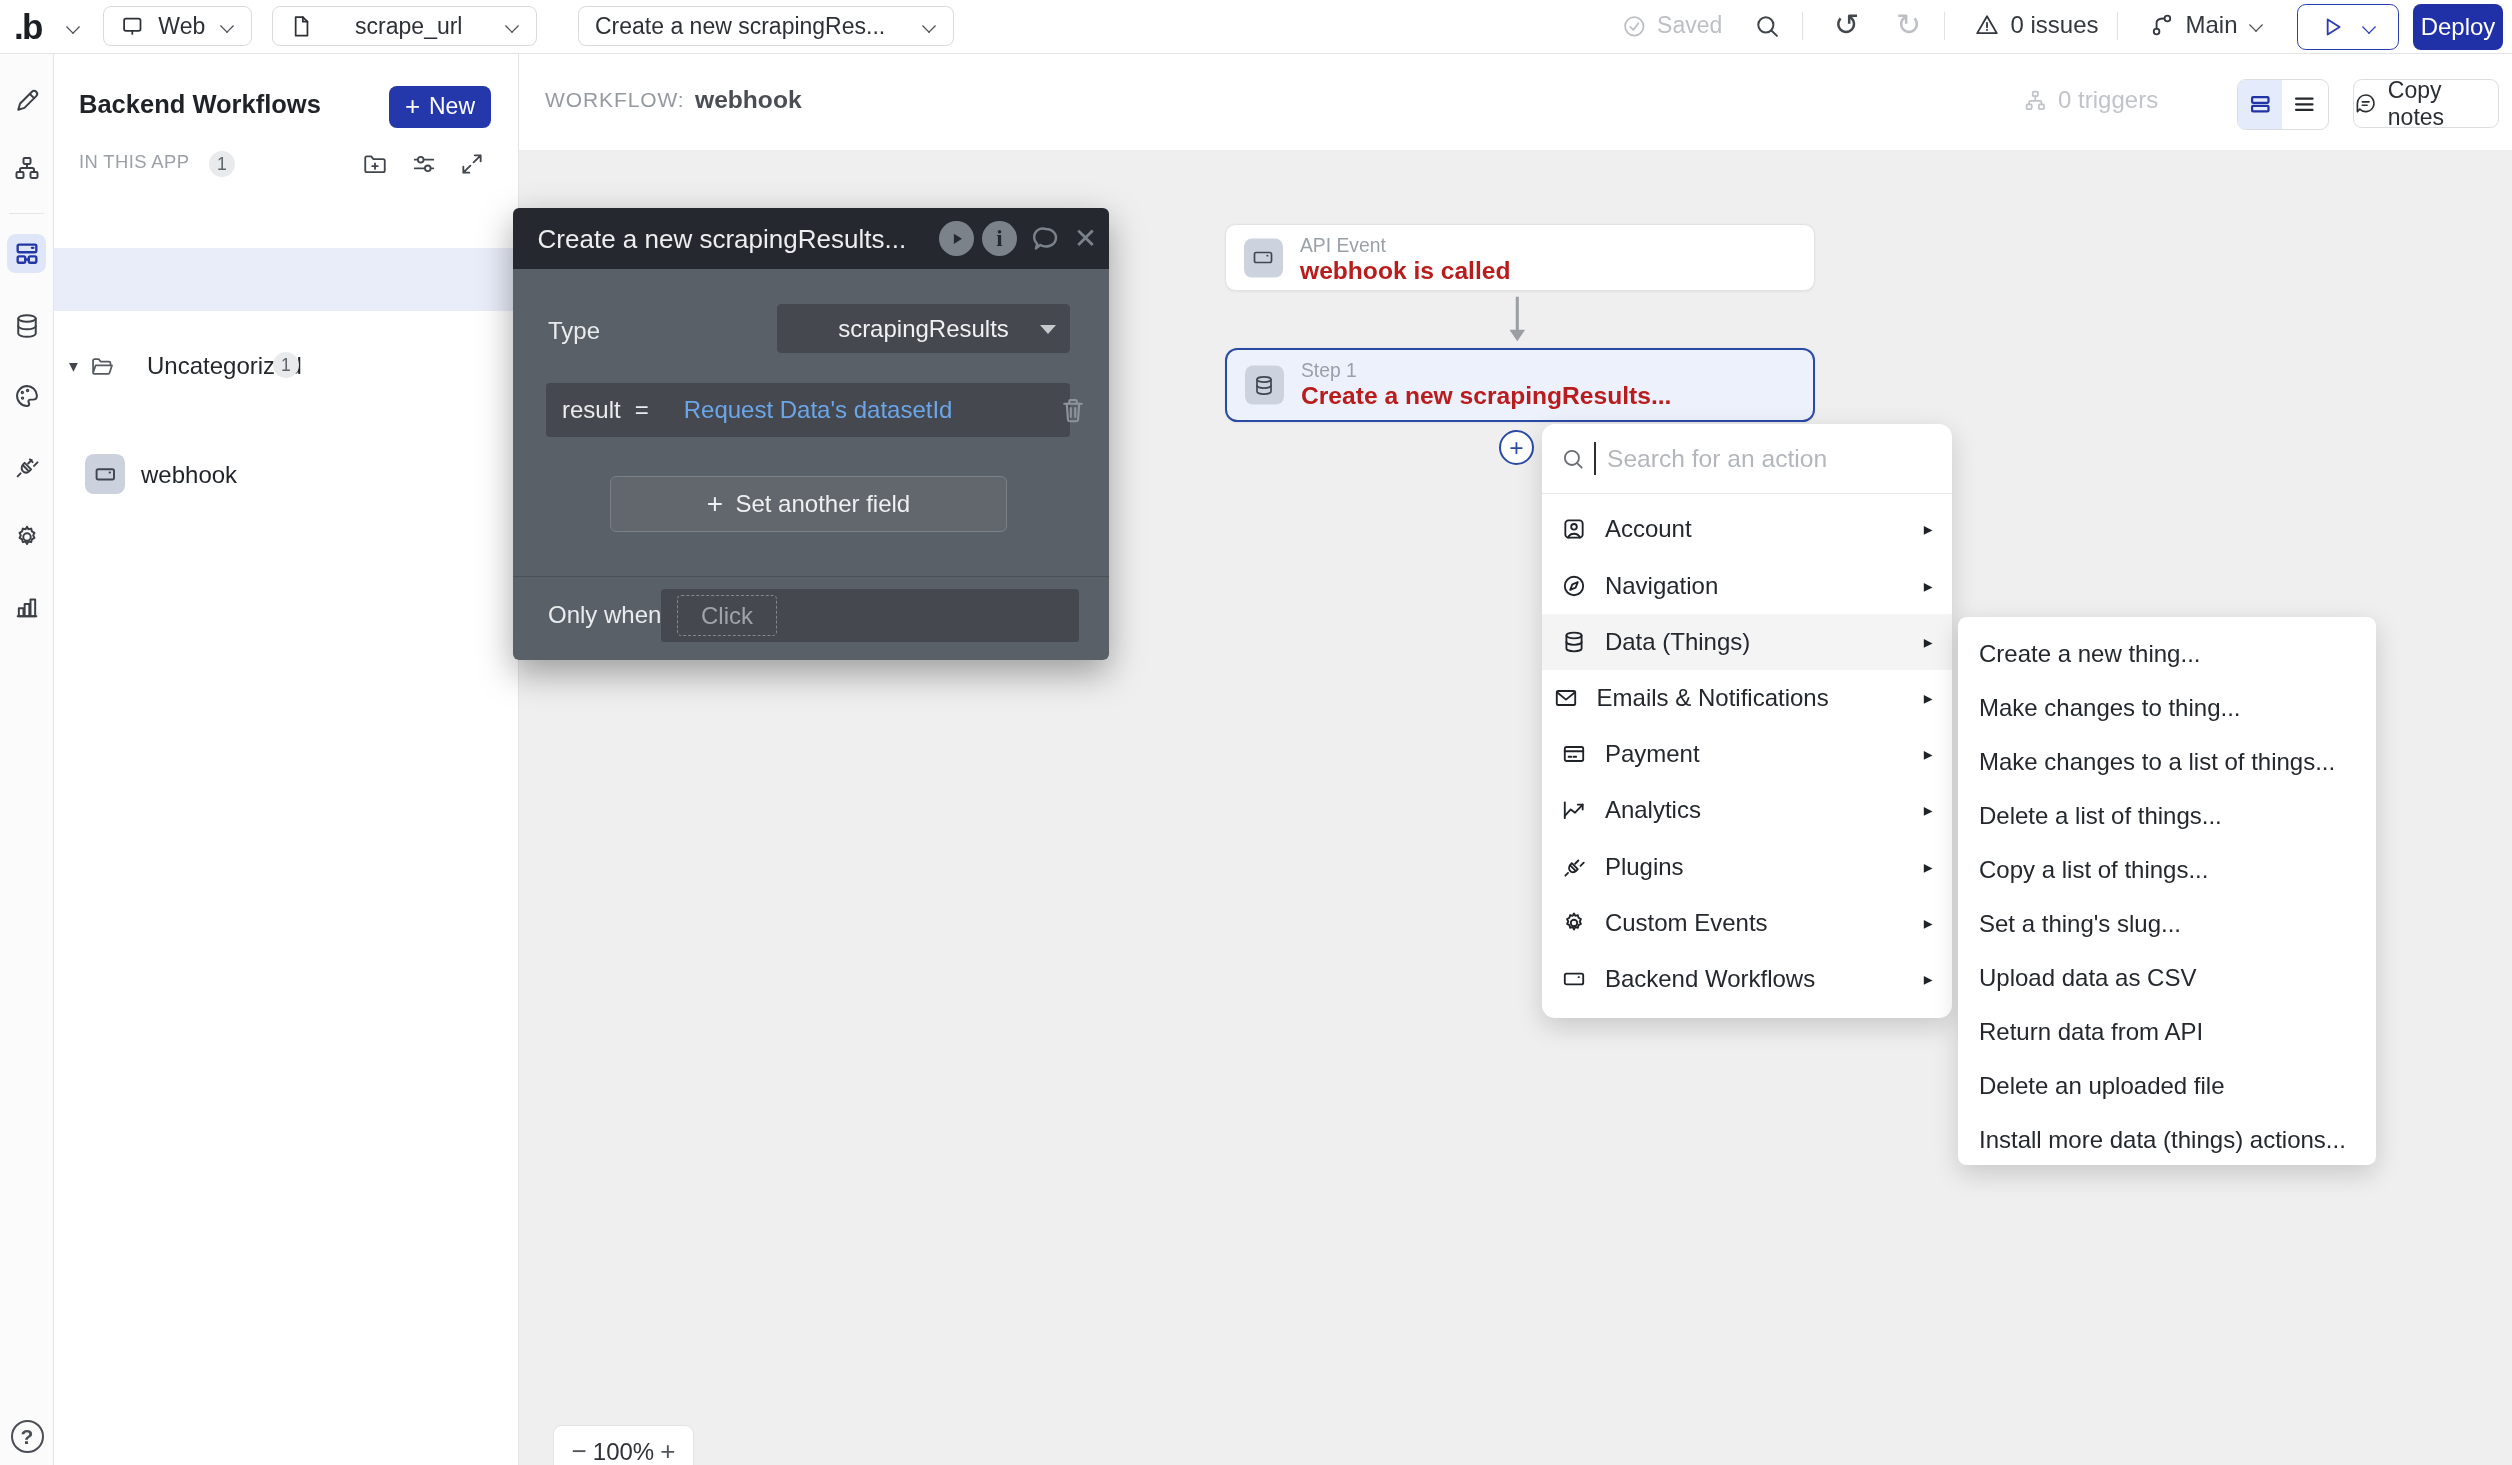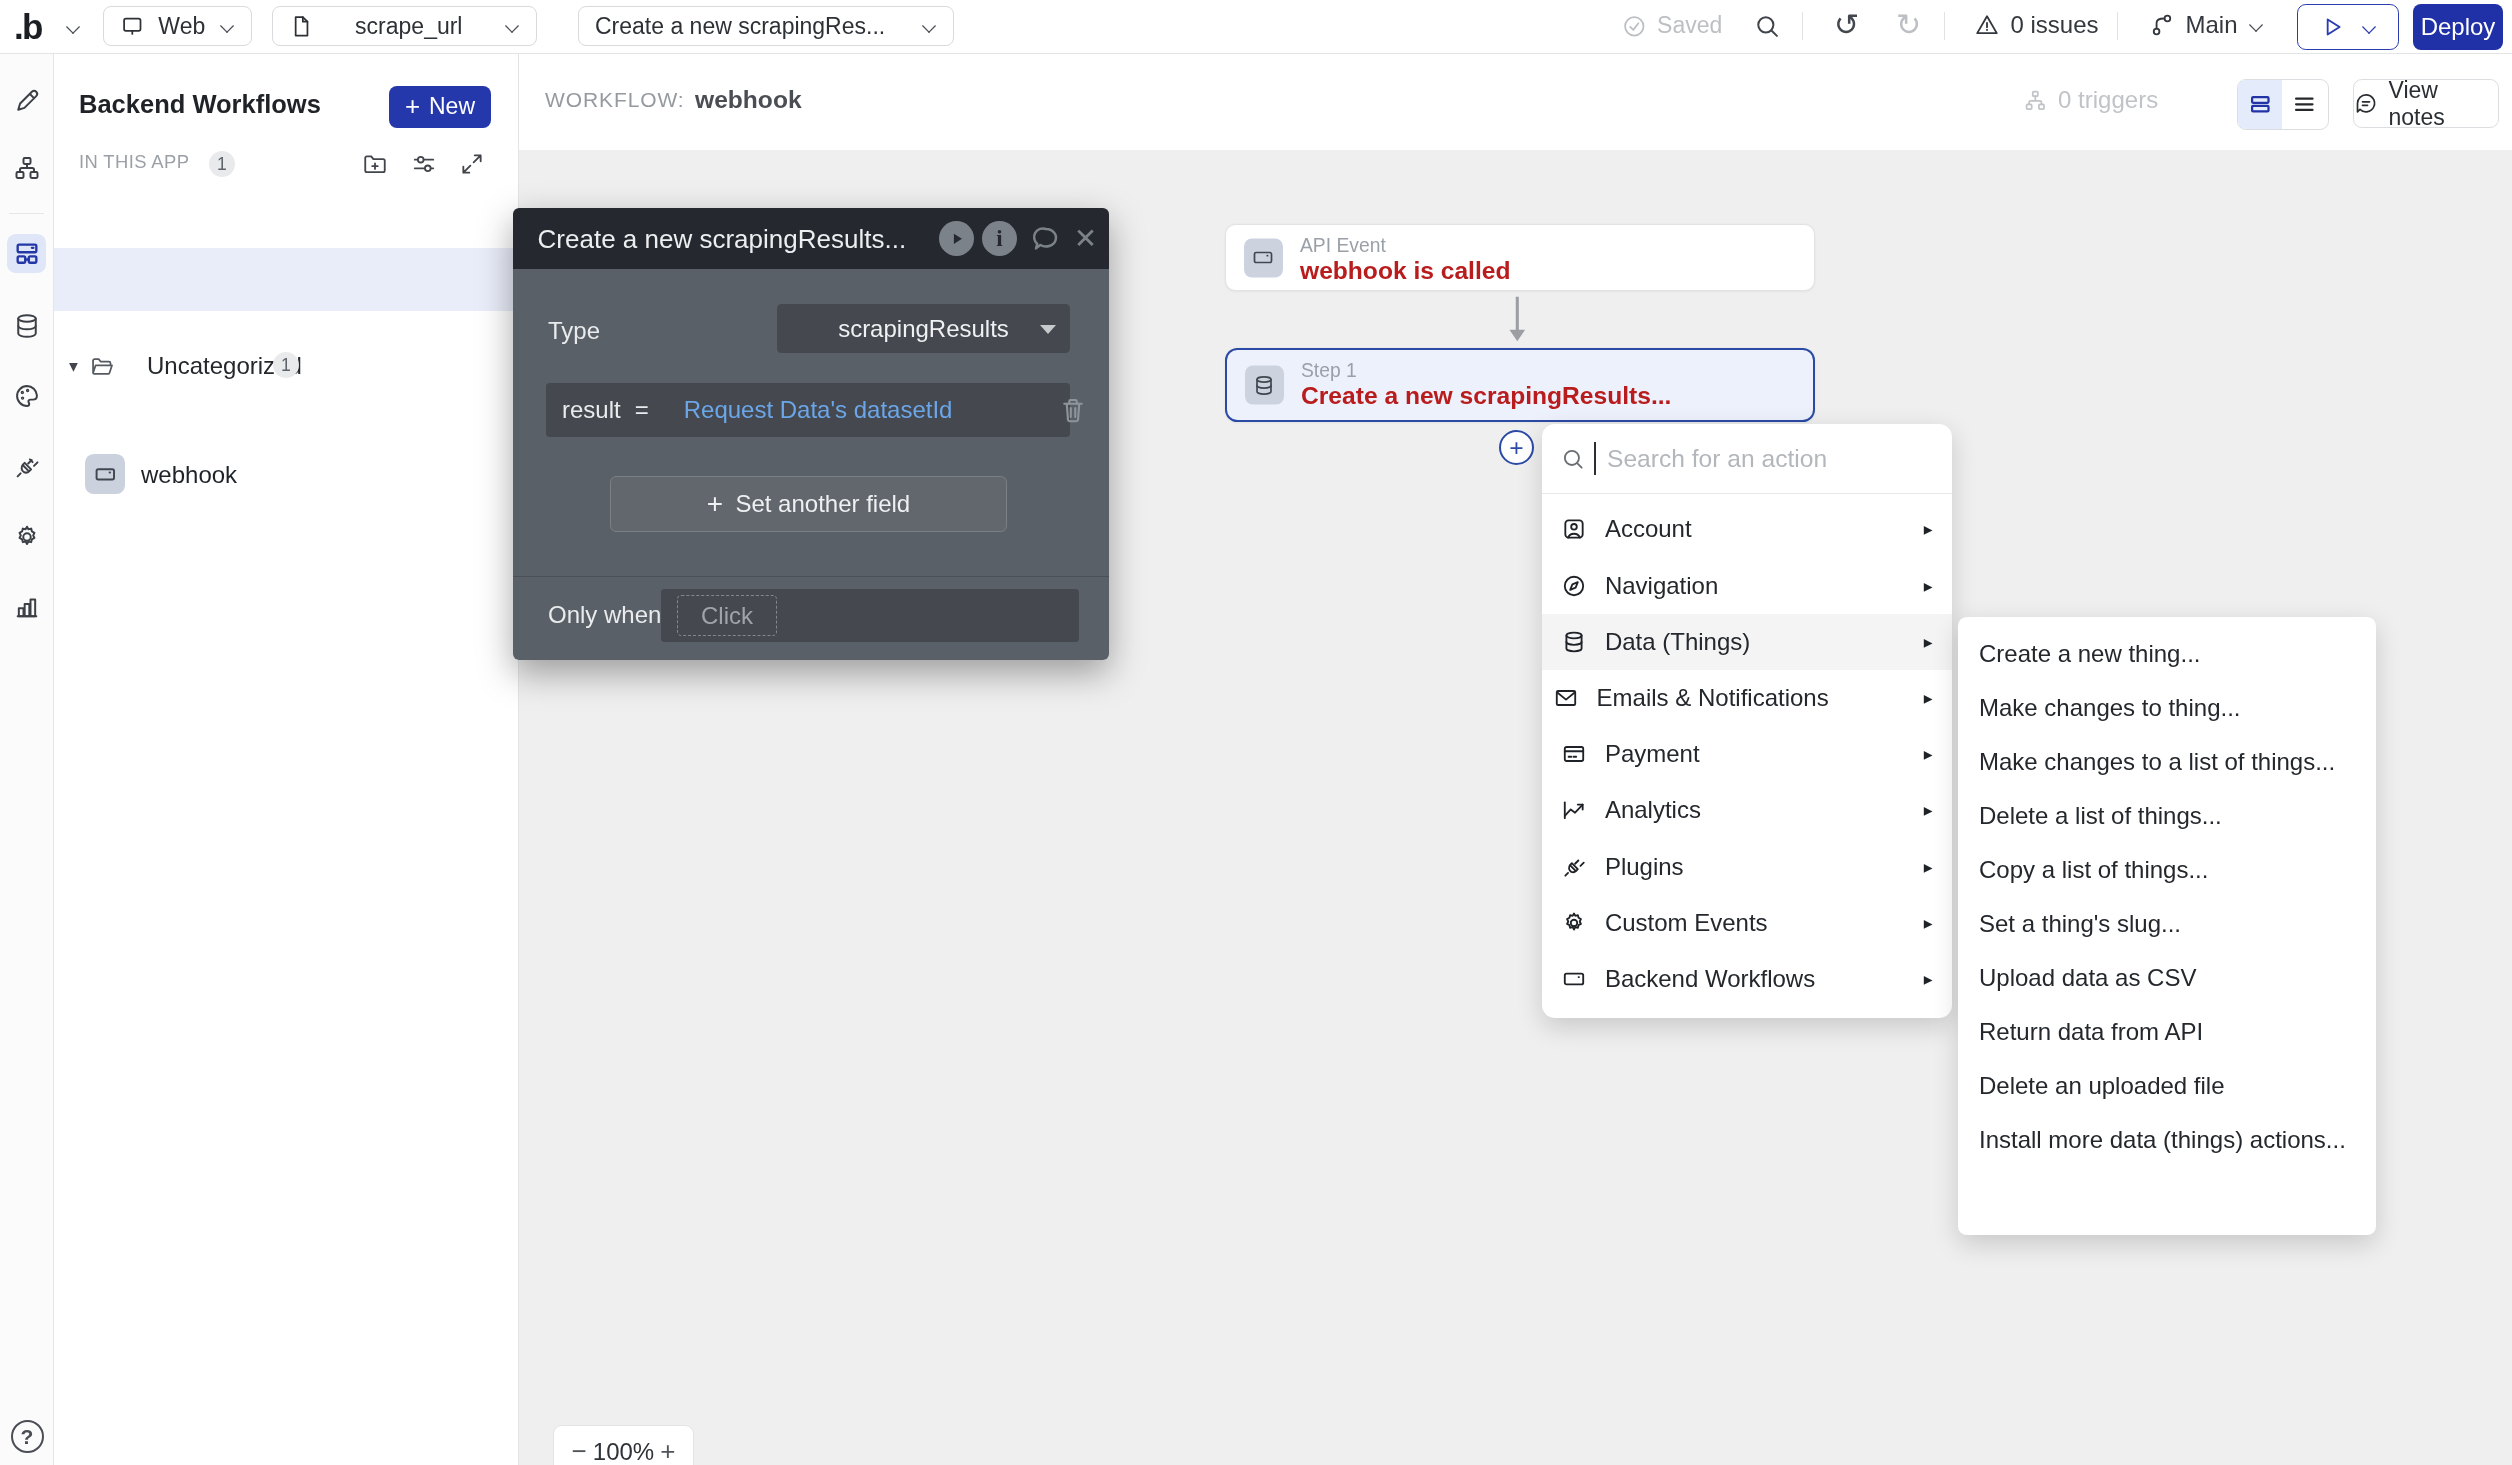--- a/index.html
+++ b/index.html
@@ -95,21 +95,21 @@
   .am-search input{border:none;outline:none;font-size:24.6px;color:#2b2f34;width:290px;font-family:inherit;background:transparent;}
   .am-search input::placeholder{color:#b3b7bb;}
   .caret-bar{width:1.8px;height:33px;background:#2b2f33;}
   .am-row{position:absolute;left:0;width:410px;height:56px;display:flex;align-items:center;padding:0 19.3px;box-sizing:border-box;gap:17.6px;color:#1f2328;}
   .am-row .lbl{font-size:24px;color:#24282d;flex:1;}
   .am-row .arr{font-size:17.6px;color:#1f2328;}
   .am-row.hl{background:#f4f4f5;}
   .am-row svg{width:26px;height:26px;flex:none;}
 
   
-  .submenu{left:1958px;top:617px;width:418px;height:618px;background:#fff;border-radius:8.8px;box-shadow:0 8.8px 26px rgba(0,0,0,.16);z-index:22;padding-top:9.7px;box-sizing:border-box;}
+  .submenu{left:1958px;top:617px;width:418px;height:548px;background:#fff;border-radius:8.8px;box-shadow:0 8.8px 26px rgba(0,0,0,.16);z-index:22;padding-top:9.7px;box-sizing:border-box;}
   .sm-row{height:54px;display:flex;align-items:center;padding:0 21px;font-size:24px;color:#24282d;}
 
   
   .zoomctl{left:553px;top:1425px;width:141px;height:53px;background:#fff;border:0.9px solid #e2e3e5;border-radius:8.8px;display:flex;align-items:center;justify-content:space-between;padding:0 17.6px;box-sizing:border-box;z-index:6;}
   .zoomctl .sign{font-size:26px;color:#515559;}
   .zoom-level{font-size:24px;color:#2e3236;}
   .help-ic{left:10.5px;top:1367px;width:33px;height:33px;border-radius:50%;border:2.2px solid #4a4e54;color:#4a4e54;font-size:21px;font-weight:bold;display:flex;align-items:center;justify-content:center;box-sizing:border-box;}
 </style>
 </head>
 <body>
@@ -346,21 +346,21 @@
         </svg>
     </div>
   </div>
 
   <div class="abs notes-btn">
     <svg class="ic" viewBox="0 0 24 24" width="24.6" height="24.6">
         <path d="M12 3.5 a8.5 8.5 0 1 1-6 14.5 L3.5 20.5 V12 A8.5 8.5 0 0 1 12 3.5Z"></path>
         <line x1="8.5" y1="10.5" x2="15.5" y2="10.5"></line>
         <line x1="8.5" y1="14" x2="13.5" y2="14"></line>
       </svg>
-    <span>View notes</span>
+    <span>Copy notes</span>
   </div>
 </div>
 
 <div class="abs node event">
   <div class="node-icon">
     <svg class="ic" viewBox="0 0 24 24">
         <rect x="3.5" y="7" width="17" height="10" rx="1.6"></rect>
         <line x1="16.2" y1="10.2" x2="16.6" y2="10.2"></line>
       </svg>
   </div>

